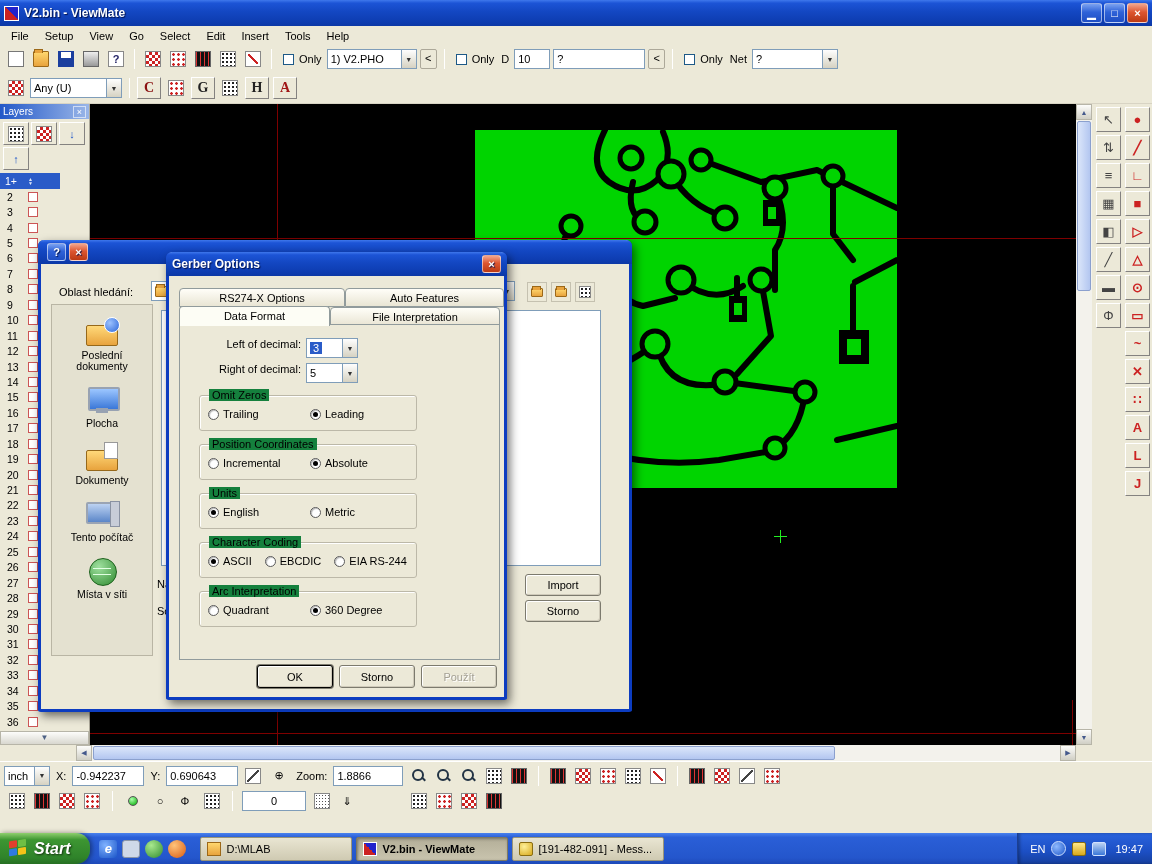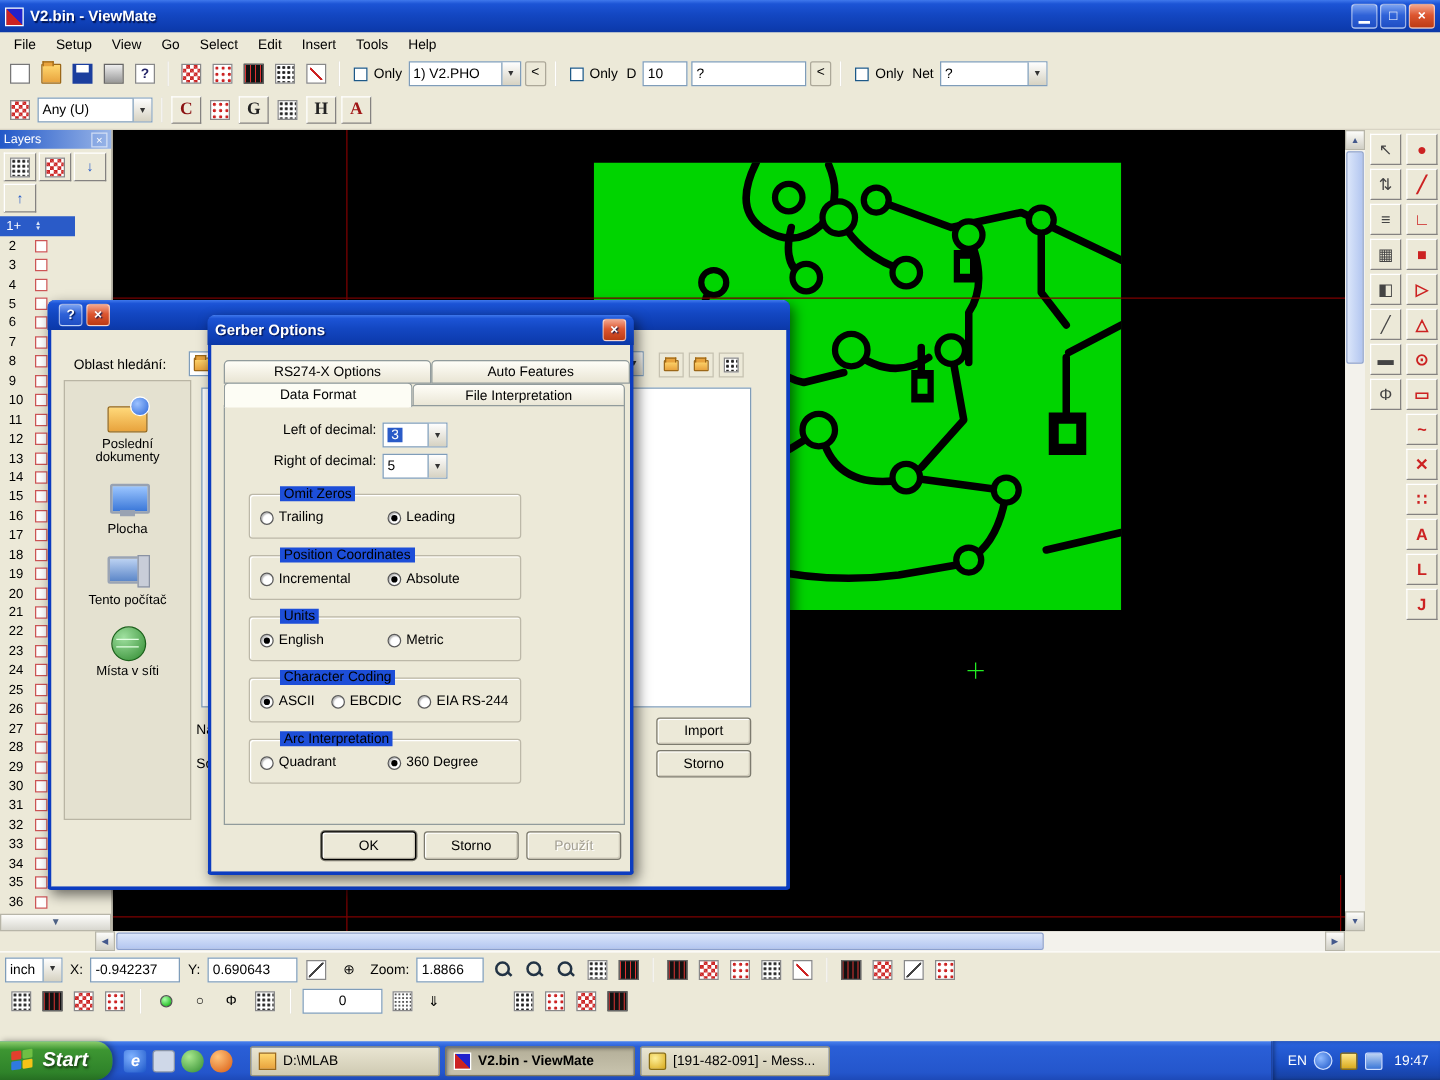--- a/index.html
+++ b/index.html
@@ -27,21 +27,21 @@
 .tbtn{min-width:22px;height:22px;border:1px solid #ece9d8;display:flex;align-items:center;justify-content:center;background:#ece9d8;}
 .sep{width:1px;height:20px;background:#c6c2b2;margin:0 4px;border-right:1px solid #fff;}
 .lbl{padding:0 2px;white-space:nowrap;}
 .cb{width:11px;height:11px;background:#fff;border:1px solid #1d5987;display:inline-block;margin-left:4px;}
 .combo{display:flex;align-items:center;background:#fff;border:1px solid #7f9db9;height:20px;}
 .combo .cv{flex:1;padding:0 3px;white-space:nowrap;overflow:hidden;}
 .carrow{width:15px;height:100%;background:linear-gradient(#fefefe,#d6d2c2);border-left:1px solid #7f9db9;
   display:flex;align-items:center;justify-content:center;font-size:7px;color:#333;}
 .edit{background:#fff;border:1px solid #7f9db9;height:20px;padding:0 3px;display:flex;align-items:center;white-space:nowrap;}
 .sbtn{width:17px;height:20px;background:#ece9d8;border:1px solid #aca899;border-radius:2px;text-align:center;line-height:17px;}
-.w46{width:46px}.w54{width:54px}.w64{width:64px}.w72{width:72px}.w86{width:86px}.w92{width:92px}.w110{width:90px}
+.w46{width:46px}.w54{width:70px}.w64{width:64px}.w72{width:72px}.w86{width:86px}.w92{width:92px}.w110{width:90px}
 .letterbtn{width:24px;height:22px;border:1px solid #fff;border-right-color:#848280;border-bottom-color:#848280;
   display:flex;align-items:center;justify-content:center;font-family:"Liberation Serif",serif;font-weight:bold;font-size:14px;background:#ece9d8;}
 
 .ic{width:16px;height:16px;display:inline-block;}
 .ic-page{background:#fff;border:1px solid #777;}
 .ic-folder{background:linear-gradient(#ffd76e,#e8a33d);border:1px solid #9c6818;border-radius:1px;position:relative;}
 .ic-folder::before{content:"";position:absolute;top:-3px;left:0;width:7px;height:3px;background:#e8a33d;border:1px solid #9c6818;border-bottom:none;}
 .ic-save{background:#1b3e9e;position:relative;}
 .ic-save::after{content:"";position:absolute;left:3px;top:1px;width:10px;height:6px;background:#fff;}
 .ic-print{background:linear-gradient(#eee,#999);border:1px solid #666;}
@@ -140,21 +140,21 @@
 
 .gtab{position:absolute;height:19px;background:linear-gradient(#fffef8,#e9e5d4);border:1px solid #919b9c;border-radius:4px 4px 0 0;text-align:center;padding-top:3px;}
 .gtab.active{background:#fdfdf5;height:20px;z-index:2;border-bottom:none;font-weight:normal;}
 .g-panel{position:absolute;left:10px;top:72px;width:321px;height:336px;background:#ece9d8;border:1px solid #919b9c;}
 .dec-row{position:absolute;display:flex;z-index:3;}
 .dec-row .dlabel{width:108px;text-align:right;margin-right:5px;}
 .dec-row .combo{width:52px;}
 .selval{background:#2a5bc8;color:#fff;padding:0 3px;}
 .g-groups{position:absolute;left:30px;top:143px;width:230px;z-index:3;}
 .groupbox{position:relative;width:218px;height:36px;border:1px solid #bcb8a8;border-radius:3px;box-shadow:inset 1px 1px 0 #fff;margin-bottom:13px;padding:12px 8px 0;}
-.group-title{position:absolute;top:-7px;left:24px;background:#1d4ed8;padding:0 3px;line-height:12px;}
+.group-title{position:absolute;top:-7px;left:9px;background:#15803d;padding:0 3px;line-height:12px;}
 .group-row{display:flex;align-items:center;}
 .group-row.opts2 .radio-item:first-child{width:89px;}
 .radio-item{display:flex;align-items:flex-end;gap:4px;margin-right:13px;white-space:nowrap;}
 .radio{width:11px;height:11px;border-radius:50%;background:#fff;border:1px solid #5a5a5a;box-shadow:inset 1px 1px 1px #bbb;flex:none;}
 .radio.checked{position:relative;}
 .radio.checked::after{content:"";position:absolute;left:2px;top:2px;width:5px;height:5px;border-radius:50%;background:#000;}
 .g-btns{position:absolute;left:0;top:413px;width:100%;display:flex;justify-content:flex-end;gap:6px;padding-right:7px;z-index:3;}
 .g-btns .btn{width:76px;height:23px;}
 .btn.default{border:1px solid #000;box-shadow:inset 1px 1px 0 #fff,inset -1px -1px 0 #cfcaba,0 0 0 1px #7c7a6e;}
 .btn.disabled{color:#a4a094;text-shadow:1px 1px 0 #fff;}
@@ -734,20 +734,24 @@
     <div class="places" id="imp-places">
         <div class="place">
           <div class="pi pi-recent"></div>
           <div class="cap">Poslední dokumenty</div>
         </div>
         <div class="place">
           <div class="pi pi-desktop"></div>
           <div class="cap">Plocha</div>
         </div>
         <div class="place">
+          <div class="pi pi-docs"></div>
+          <div class="cap">Dokumenty</div>
+        </div>
+        <div class="place">
           <div class="pi pi-computer"></div>
           <div class="cap">Tento počítač</div>
         </div>
         <div class="place">
           <div class="pi pi-network"></div>
           <div class="cap">Místa v síti</div>
         </div>
       </div>
     <div class="filelist"></div>
     <span class="fcut" style="top:338px;">Ná</span>

